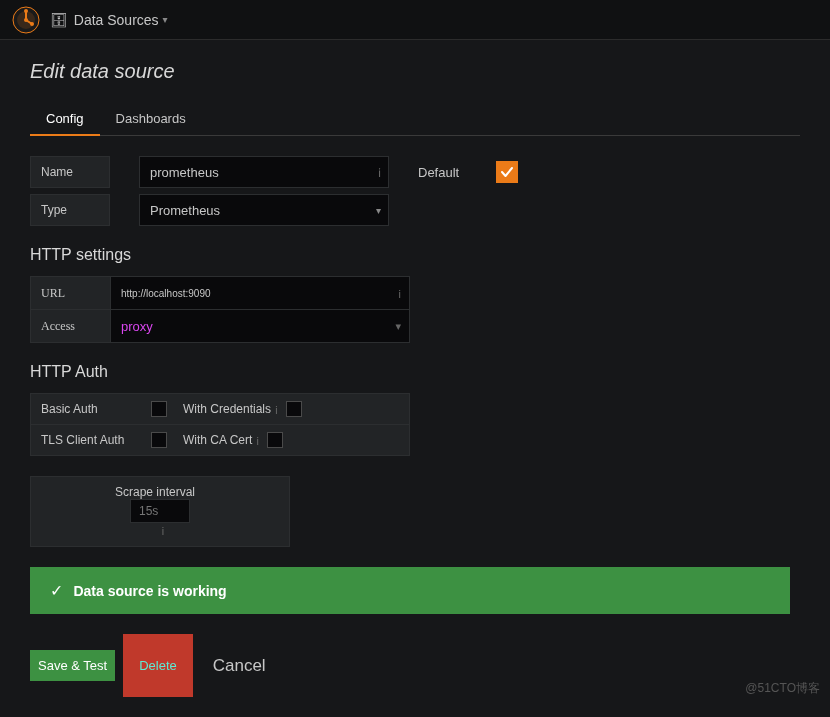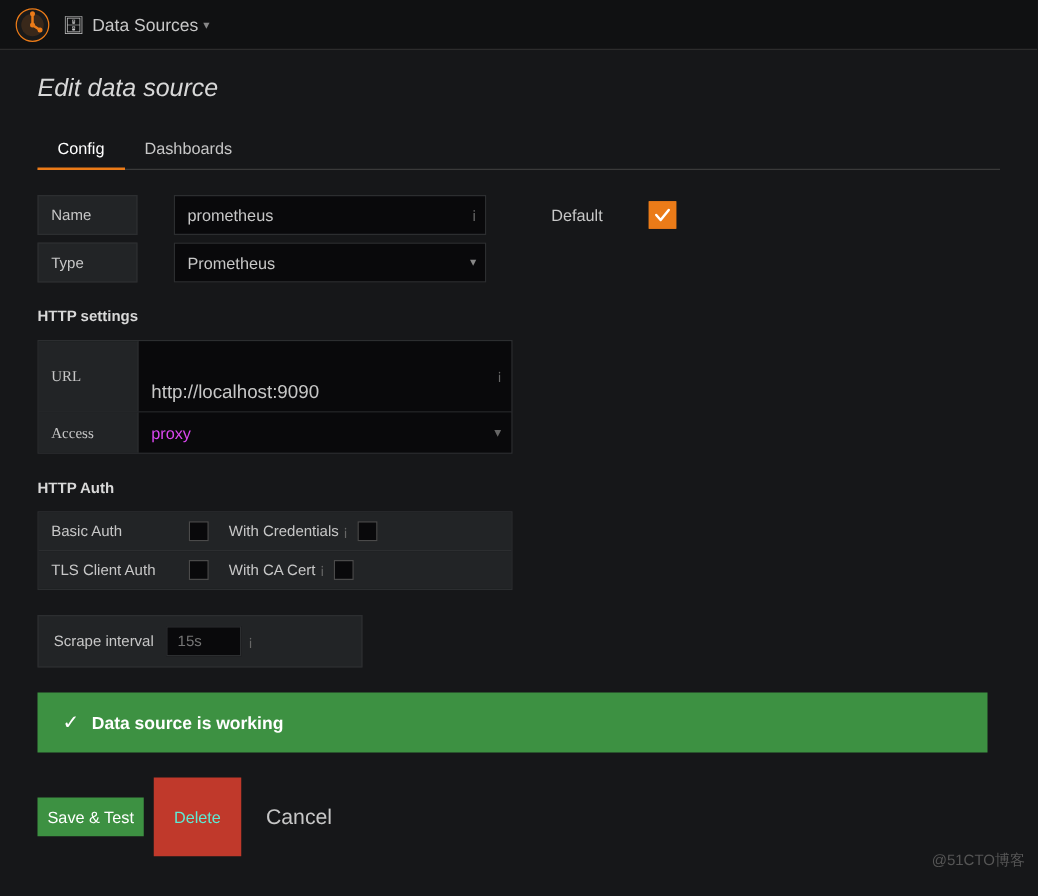--- a/index.html
+++ b/index.html
@@ -142,21 +142,21 @@
       position: absolute;
       right: 8px;
       top: 50%;
       transform: translateY(-50%);
       color: #888;
       font-size: 10px;
       pointer-events: none;
     }
 
     .default-label {
-      margin-left: 23px;
+      margin-left: 0;
       font-size: 13px;
       color: #c7c7c7;
       text-align: right;
     }
     .default-checkbox {
       margin-left: 8px;
       width: 22px;
       height: 22px;
       background: #eb7b18;
       border: 1px solid #eb7b18;
@@ -165,24 +165,24 @@
       justify-content: center;
       cursor: pointer;
     }
     .default-checkbox svg {
       width: 14px;
       height: 14px;
     }
 
     
     .section-title {
-      font-size: 12px;
+      font-size: 16px;
       color: #d8d8d8;
       margin-bottom: 12px;
-      font-weight: 700;
+      font-weight: 400;
     }
 
     
     .settings-table {
       border: 1px solid #2c2e30;
       margin-bottom: 20px;
       max-width: 380px;
     }
     .settings-row {
       display: flex;
@@ -213,23 +213,22 @@
       position: relative;
     }
     .settings-cell-value input[type="text"] {
       width: 100%;
       height: 100%;
       min-height: 32px;
       background: transparent;
       border: none;
       color: #c7c7c7;
       padding: 6px 30px 6px 10px;
-      font-size: 15px;
+      font-size: 10px;
       outline: none;
-      margin-top: 24px;
     }
     .settings-cell-value select {
       width: 100%;
       min-height: 32px;
       background: transparent;
       border: none;
       color: #d946ef;
       padding: 6px 30px 6px 10px;
       font-size: 13px;
       outline: none;
@@ -308,20 +307,21 @@
 
     
     .scrape-row {
       display: flex;
       align-items: center;
       background: #222426;
       border: 1px solid #2c2e30;
       padding: 8px 12px;
       margin-bottom: 20px;
       max-width: 260px;
+      flex-direction: column;
     }
     .scrape-label {
       font-size: 12px;
       color: #c7c7c7;
       margin-right: 10px;
       white-space: nowrap;
     }
     .scrape-input {
       background: #09090b;
       border: 1px solid #2c2e30;

